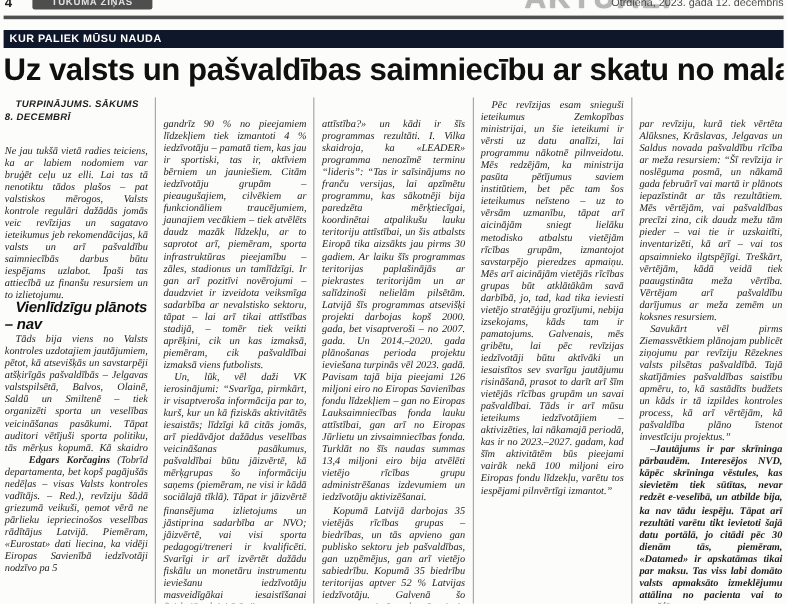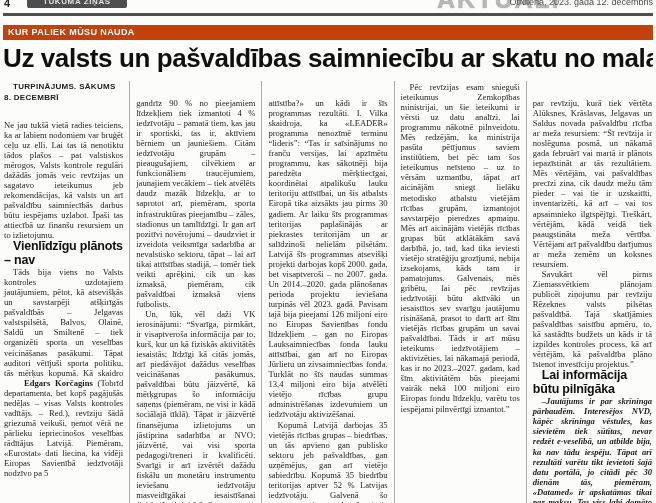--- a/index.html
+++ b/index.html
@@ -17,34 +17,34 @@
     font-family:"Liberation Sans",sans-serif;font-weight:700;font-size:8px;
     padding:3px 16px 2px;letter-spacing:.6px;border-radius:2px;}
   .masthead{position:absolute;left:434px;top:-15px;font-family:"Liberation Sans",sans-serif;
     font-weight:700;font-size:25px;letter-spacing:2px;color:#b7b7b5;
     text-shadow:0 0 1px #8a8a8a;}
   .dateline{position:absolute;right:0;top:-3px;font-family:"Liberation Sans",sans-serif;
     font-size:9px;color:#4c4c4c;}
   .top-rule{height:3px;background:#4f4f4f;margin-top:1px;}
 
   
-  .kicker{margin-top:9px;background:#c2410c;color:#fff;
+  .kicker{margin-top:9px;background:#0f172a;color:#fff;
     font-family:"Liberation Sans",sans-serif;font-weight:700;font-size:9px;
     letter-spacing:.4px;padding:2px 5px 3px;}
   .headline{font-family:"Liberation Sans",sans-serif;font-weight:700;
     font-size:26px;letter-spacing:-.4px;color:#101010;
     margin:3px 0 7px;white-space:nowrap;overflow:hidden;}
 
   
   .cols{display:flex;height:430px;overflow:hidden;}
   .col{flex:1 1 0;padding:1px 6px 0;border-left:1px solid #a9a9a6;
     overflow:hidden;text-align:justify;font-size:8.6px;line-height:1.17;}
   .col:first-child{border-left:none;padding-left:1px;}
   .col:last-child{padding-right:1px;}
-  .col p{margin:0;text-indent:9px;}
+  .col p{margin:0;text-indent:9px;font-style:italic;}
   .col p.flush{text-indent:0;margin-top:16px;}
   .cont{font-family:"Liberation Sans",sans-serif;font-weight:700;font-size:8px;
     line-height:1.35;letter-spacing:.3px;margin:0 0 7px;text-align:left;text-indent:0;}
   .subhead{font-family:"Liberation Sans",sans-serif;font-weight:700;font-size:12.5px;
     line-height:1.08;letter-spacing:-.2px;color:#101010;text-align:left;
     margin:6px 0 3px;text-indent:0;}
   .bname{font-weight:700;padding-left:20px;}
   .q{font-weight:700;font-style:italic;}
 </style>
 </head>
@@ -85,19 +85,18 @@
     </div>
 
     <div class="col">
       <p>Pēc revīzijas esam snieguši ieteikumus Zemkopības ministrijai, un šie ieteikumi ir vērsti uz datu analīzi, lai programmu nākotnē pilnveidotu. Mēs redzējām, ka ministrija pasūta pētījumus saviem institūtiem, bet pēc tam šos ieteikumus neīsteno – uz to vērsām uzmanību, tāpat arī aicinājām sniegt lielāku metodisko atbalstu vietējām rīcības grupām, izmantojot savstarpējo pieredzes apmaiņu. Mēs arī aicinājām vietējās rīcības grupas būt atklātākām savā darbībā, jo, tad, kad tika ieviesti vietējo stratēģiju grozījumi, nebija izsekojams, kāds tam ir pamatojums. Galvenais, mēs gribētu, lai pēc revīzijas iedzīvotāji būtu aktīvāki un iesaistītos sev svarīgu jautājumu risināšanā, prasot to darīt arī šīm vietējās rīcības grupām un savai pašvaldībai. Tāds ir arī mūsu ieteikums iedzīvotājiem – aktivizēties, lai nākamajā periodā, kas ir no 2023.–2027. gadam, kad šīm aktivitātēm būs pieejami vairāk nekā 100 miljoni eiro Eiropas fondu līdzekļu, varētu tos iespējami pilnvērtīgi izmantot.”</p>
 
     </div>
 
     <div class="col">
       <p class="flush">par revīziju, kurā tiek vērtēta Alūksnes, Krāslavas, Jelgavas un Saldus novada pašvaldību rīcība ar meža resursiem: “Šī revīzija ir noslēguma posmā, un nākamā gada februārī vai martā ir plānots iepazīstināt ar tās rezultātiem. Mēs vērtējām, vai pašvaldības precīzi zina, cik daudz mežu tām pieder – vai tie ir uzskaitīti, inventarizēti, kā arī – vai tos apsaimnieko ilgtspējīgi. Treškārt, vērtējām, kādā veidā tiek paaugstināta meža vērtība. Vērtējam arī pašvaldību darījumus ar meža zemēm un koksnes resursiem.</p>
       <p>Savukārt vēl pirms Ziemassvētkiem plānojam publicēt ziņojumu par revīziju Rēzeknes valsts pilsētas pašvaldībā. Tajā skatījāmies pašvaldības saistību apmēru, to, kā sastādīts budžets un kāds ir tā izpildes kontroles process, kā arī vērtējām, kā pašvaldība plāno īstenot investīciju projektus.”</p>
-      <p class="subhead">Lai informācija būtu pilnīgāka</p>
       <p class="q">–Jautājums ir par skrīninga pārbaudēm. Interesējos NVD, kāpēc skrīninga vēstules, kas sievietēm tiek sūtītas, nevar redzēt e-veselībā, un atbilde bija, ka nav tādu iespēju. Tāpat arī rezultāti varētu tikt ievietoti šajā datu portālā, jo citādi pēc 30 dienām tās, piemēram, «Datamed» ir apskatāmas tikai par maksu. Tas viss labi domāto valsts apmaksāto izmeklējumu attālina no pacienta vai to sarežģī.</p>
 
     </div>
 
   </div>
 </div>
 
 </body></html>

